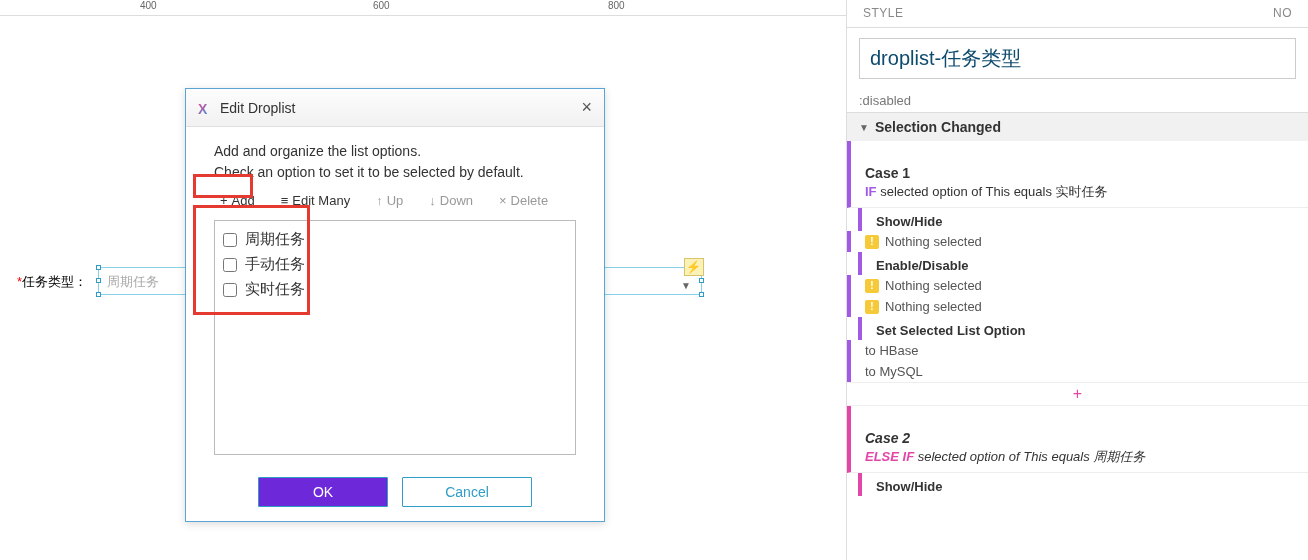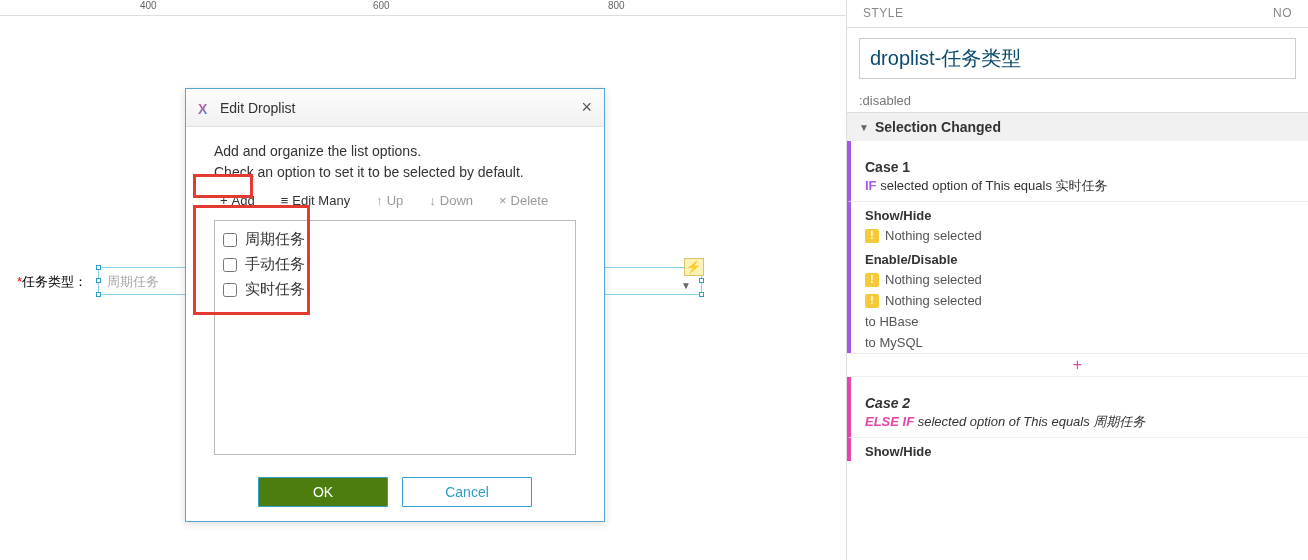--- a/index.html
+++ b/index.html
@@ -32,43 +32,43 @@
 .dlg-desc { font-size: 14px; color: #333; line-height: 1.5; margin-bottom: 8px; }
 .dlg-toolbar { display: flex; gap: 14px; align-items: center; margin-bottom: 10px; font-size: 13px; }
 .tb-btn { display: inline-flex; align-items: center; gap: 4px; color: #999; cursor: pointer; padding: 2px 6px; }
 .tb-btn.enabled { color: #333; }
 .tb-icon { font-size: 13px; }
 .dlg-list { border: 1px solid #bbb; height: 235px; padding: 6px 8px; }
 .list-item { display: flex; align-items: center; gap: 8px; padding: 3px 0; font-size: 15px; color: #333; }
 .list-item input { width: 14px; height: 14px; }
 .dlg-footer { display: flex; justify-content: center; gap: 14px; padding: 10px 0 14px; }
 .btn { width: 130px; height: 30px; font-size: 14px; border: 1px solid #2e9dc8; border-radius: 1px; cursor: pointer; }
-.btn-ok { background: #4d7c0f; color: #fff; }
+.btn-ok { background: #6d28d9; color: #fff; }
 .btn-cancel { background: #fff; color: #2e9dc8; }
 
 
 .hl { position: absolute; border: 3px solid #e53a2f; pointer-events: none; }
 
 
 .right-panel { position: absolute; left: 846px; top: 0; width: 462px; height: 560px; border-left: 1px solid #ddd; background: #fff; display: flex; flex-direction: column; }
 .rp-tabs { display: flex; height: 28px; border-bottom: 1px solid #ddd; font-size: 12px; }
 .rp-tab { padding: 6px 16px; color: #888; letter-spacing: 0.5px; }
 .rp-tab.active { color: #1d8bd8; border-bottom: 2px solid #1d8bd8; font-weight: 500; }
 .rp-name { margin: 10px 12px; padding: 8px 10px; font-size: 20px; color: #0c4a6e; border: 1px solid #ccc; }
 .rp-state { padding: 4px 12px; font-size: 13px; color: #777; }
 .rp-section { border-top: 1px solid #ddd; }
 .rp-section-hd { background: #f1f1f1; padding: 6px 12px; font-size: 14px; font-weight: 600; color: #333; display: flex; align-items: center; gap: 6px; }
 .rp-section-hd .tri { font-size: 10px; color: #666; }
-.case-block { border-left: 4px solid #a259e6; padding: 18px 10px 6px 14px; border-bottom: 1px solid #eee; }
+.case-block { border-left: 4px solid #a259e6; padding: 24px 10px 6px 14px; border-bottom: 1px solid #eee; }
 .case-block.pink { border-left-color: #e346a8; font-style: italic; }
 .case-title { font-size: 14px; font-weight: 600; color: #333; }
 .case-cond { font-size: 13px; color: #333; margin-top: 2px; }
 .case-cond .kw { color: #a259e6; font-weight: 600; }
 .case-cond .kw2 { color: #e346a8; font-weight: 600; }
-.action-hd { font-size: 13px; font-weight: 600; color: #333; padding: 6px 16px 2px 14px; border-left: 4px solid #a259e6; }
+.action-hd { font-size: 13px; font-weight: 600; color: #333; padding: 6px 16px 2px 14px; border-left: 4px solid #a259e6; margin-left: 11px; }
 .action-hd.pink { border-left-color: #e346a8; }
 .action-line { font-size: 13px; color: #555; padding: 3px 0 3px 14px; border-left: 4px solid #a259e6; display: flex; align-items: center; gap: 6px; }
 .warn { width: 14px; height: 14px; background: #f6c938; border-radius: 2px; display: inline-flex; align-items: center; justify-content: center; color: #fff; font-size: 10px; font-weight: bold; }
 .plus-row { text-align: center; color: #e346a8; font-size: 16px; padding: 2px 0; border-top: 1px solid #eee; border-bottom: 1px solid #eee; }
 </style>
 </head>
 <body>
 
 <div class="canvas">
   <div class="ruler-top">
@@ -179,20 +179,21 @@
       </div>
     <div class="action-hd">Enable/Disable</div>
     <div class="action-line">
         <span class="warn">!</span>
         <span>Nothing selected</span>
       </div>
     <div class="action-line">
         <span class="warn">!</span>
         <span>Nothing selected</span>
       </div>
+    <div class="action-hd">Set Selected List Option</div>
     <div class="action-line">
         <span>to HBase</span>
       </div>
     <div class="action-line">
         <span>to MySQL</span>
       </div>
 
     <div class="plus-row">+</div>
 
     <div class="case-block pink">

